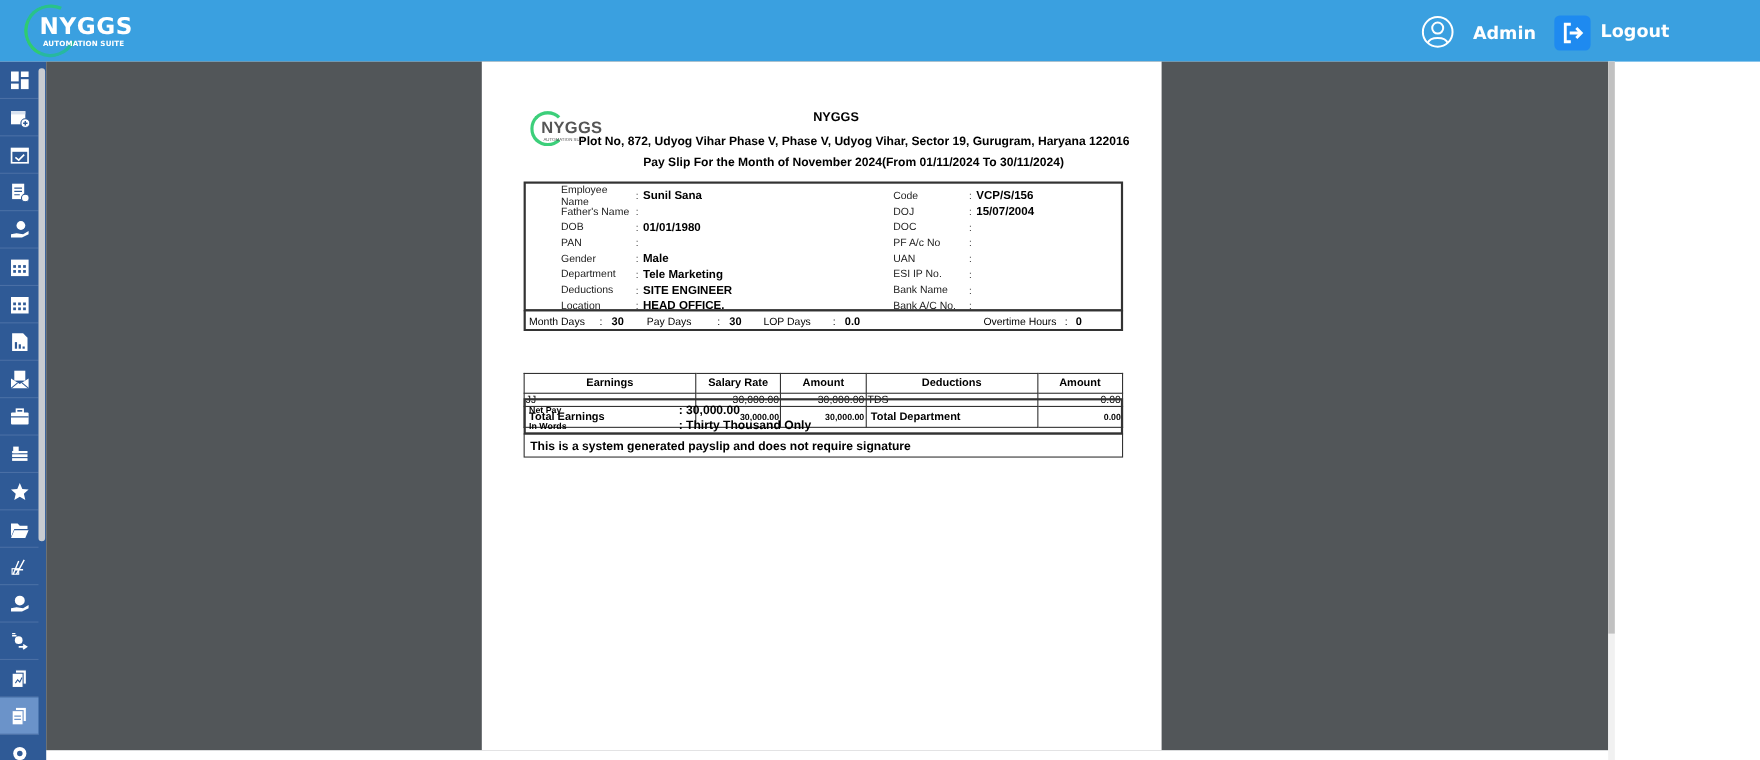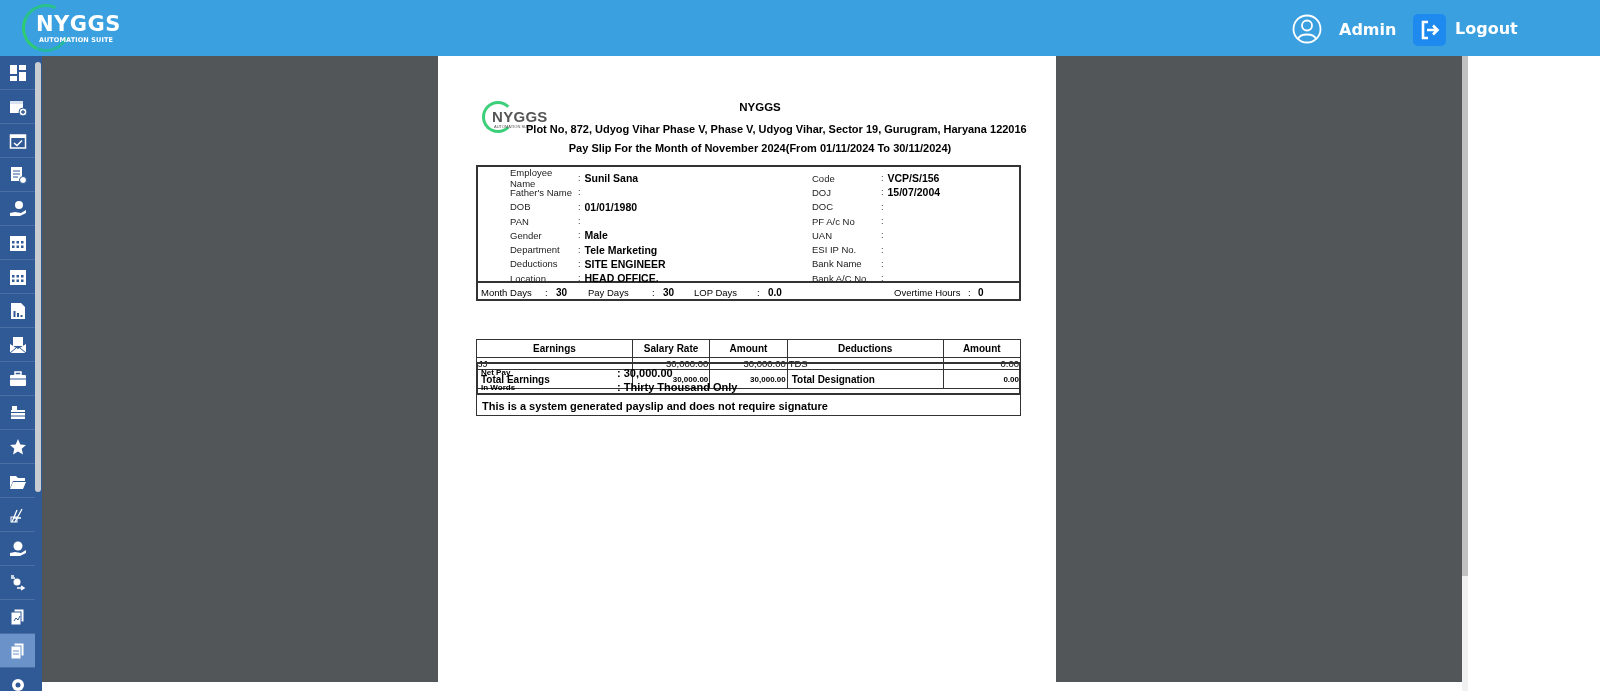--- a/index.html
+++ b/index.html
@@ -26,21 +26,21 @@
   .right-scroll { position: absolute; left: 1462px; top: 56px; width: 6px; height: 520px; background: #c1c1c1; }
   .right-track { position: absolute; left: 1462px; top: 56px; width: 6px; height: 635px; background: #f1f1f1; }
 
   .slip { position: absolute; left: 38px; top: 40px; width: 545px; font-family: "Liberation Sans", sans-serif; color: #000; }
   .slip-logo { position: absolute; left: 6px; top: 5px; width: 70px; height: 32px; }
   .slip-logo-arc { position: absolute; left: 0; top: 0; width: 32px; height: 32px; border-radius: 50%; border: 3px solid transparent; border-left-color: #3ccf7a; border-top-color: #3ccf7a; border-bottom-color: #3ccf7a; }
   .slip-logo-text { position: absolute; left: 10px; top: 7px; font-size: 15px; font-weight: bold; color: #555; letter-spacing: 0.3px; }
   .slip-logo-sub { position: absolute; left: 12px; top: 23px; font-size: 4px; color: #555; white-space: nowrap; }
   .company { text-align: center; font-weight: bold; font-size: 11.5px; position: absolute; left: 0; width: 568px; top: 5px; }
   .address { position: absolute; left: 50px; top: 27px; font-weight: bold; font-size: 11px; white-space: nowrap; }
-  .period { position: absolute; left: 0; width: 568px; top: 46px; text-align: center; font-weight: bold; font-size: 11px; }
+  .period { position: absolute; left: 16px; width: 568px; top: 46px; text-align: center; font-weight: bold; font-size: 11px; }
 
   .info-box { position: absolute; left: 0; top: 69px; width: 545px; height: 118px; border: 2px solid #333; }
   .info-col { position: absolute; top: 4px; }
   .info-row { height: 14.3px; display: flex; align-items: center; font-size: 9.5px; }
   .info-label { color: #222; padding-left: 29px; }
   .info-colon { color: #333; font-size: 9px; }
   .info-value { font-weight: bold; font-size: 10.5px; margin-left: 4px; }
 
   .days-box { position: absolute; left: 0; top: 186px; width: 545px; height: 19px; border: 2px solid #333; border-top: 1px solid #333; font-size: 9.5px; }
   .days-box span { position: absolute; top: 4px; white-space: nowrap; }
@@ -361,21 +361,21 @@
           <td>JJ</td>
           <td class="num">30,000.00</td>
           <td class="num">30,000.00</td>
           <td>TDS</td>
           <td class="num">0.00</td>
         </tr>
         <tr class="total">
           <td class="tlabel">Total Earnings</td>
           <td class="num">30,000.00</td>
           <td class="num">30,000.00</td>
-          <td class="tlabel">Total Designation</td>
+          <td class="tlabel">Total Department</td>
           <td class="num">0.00</td>
         </tr>
       </tbody>
         </table>
 
       <div class="net-box">
         <span class="net-row" style="top:4px;">Net Pay</span>
         <span class="net-val" style="top:3px;">: 30,000.00</span>
         <span class="net-row" style="top:19px;">In Words</span>
         <span class="net-val" style="top:17px;">: Thirty Thousand Only</span>

